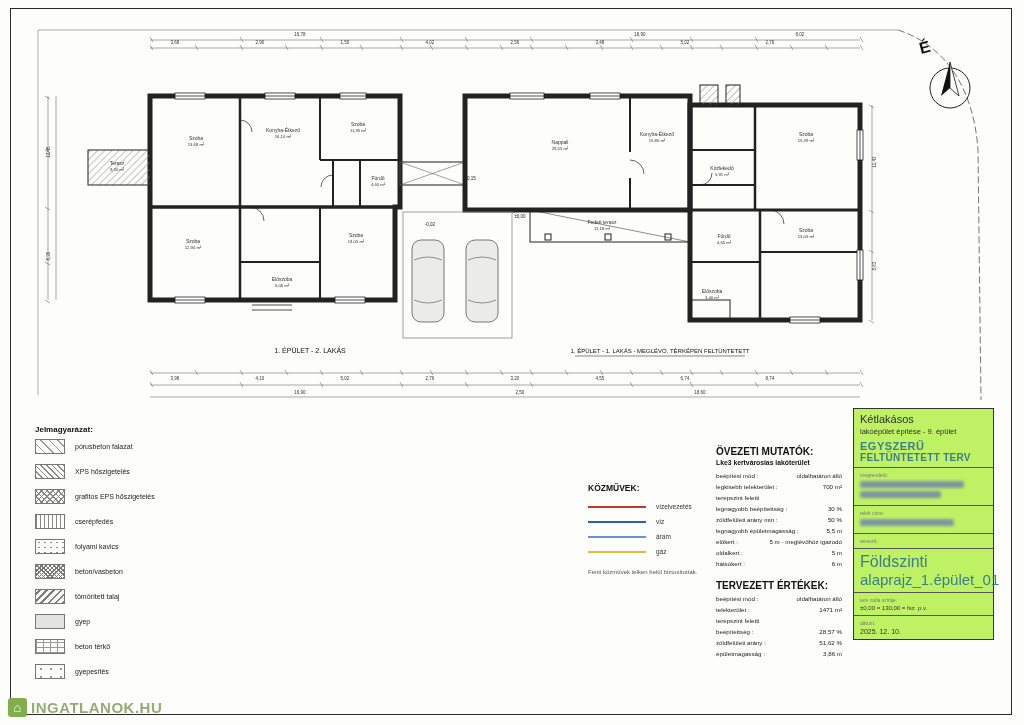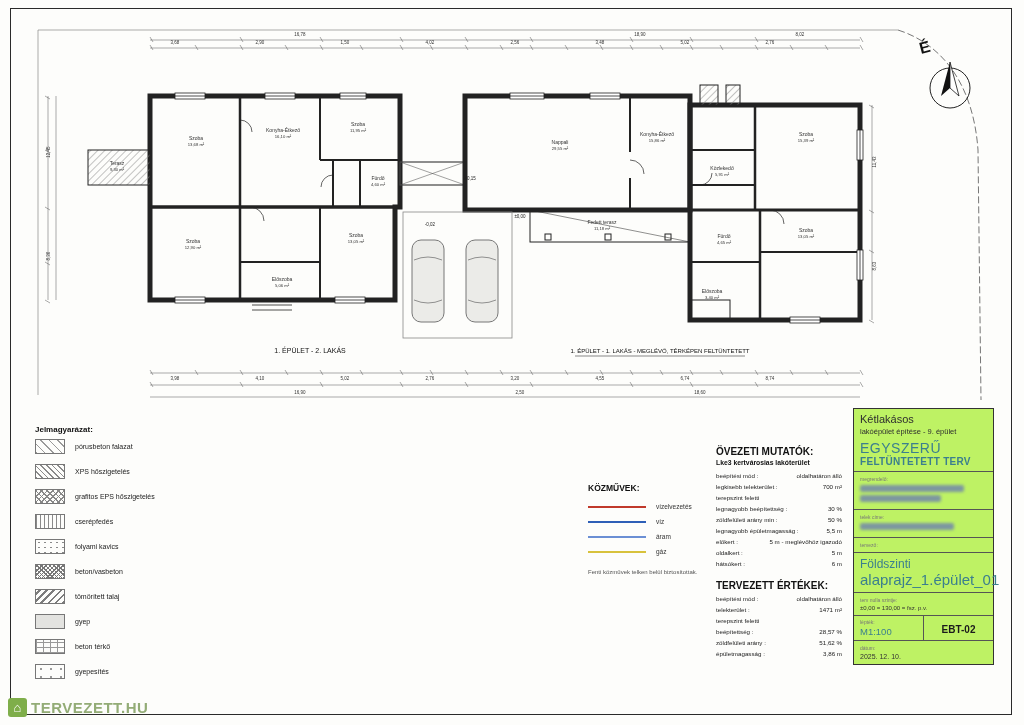--- a/index.html
+++ b/index.html
@@ -41,25 +41,25 @@
   .kv-title{font-weight:bold;font-size:10px;color:#111;margin-bottom:2px;}
   .kv-sub{font-weight:bold;font-size:6.8px;color:#111;margin-bottom:4px;}
   .kv-row{display:flex;justify-content:space-between;font-size:6.2px;line-height:11px;color:#222;white-space:nowrap;}
   .kv-val{text-align:right;}
 
   
   .titleblock{left:845px;top:408px;width:141px;border:1.2px solid #333;background:#bef264;box-sizing:border-box;margin-left:8px;}
   .tb-section{border-bottom:1px solid #555;padding:4px 6px;box-sizing:border-box;}
   .tb-proj1{font-size:11px;color:#2e2e2e;}
   .tb-proj2{font-size:7.5px;color:#2e2e2e;margin-top:2px;}
-  .tb-type1{font-size:14px;font-weight:normal;color:#3b7f8e;margin-top:4px;letter-spacing:0.5px;}
+  .tb-type1{font-size:11px;font-weight:bold;color:#3b7f8e;margin-top:4px;letter-spacing:0.5px;}
   .tb-type2{font-size:10px;font-weight:bold;color:#3b7f8e;letter-spacing:0.3px;}
   .tb-label{font-size:5px;color:#777;}
   .redact{height:7px;background:#7d97a0;filter:blur(1.5px);border-radius:2px;margin:3px 0;}
-  .tb-drawtitle1{font-size:12px;color:#3b7f8e;}
+  .tb-drawtitle1{font-size:16px;color:#3b7f8e;}
   .tb-drawtitle2{font-size:15px;color:#3b7f8e;}
   .tb-small-val{font-size:6px;color:#333;margin-top:2px;}
   .tb-split{display:flex;}
   .tb-cell{flex:1;padding:3px 6px;box-sizing:border-box;}
   .tb-cell+.tb-cell{border-left:1px solid #555;}
   .tb-scale{font-size:9.5px;color:#3b7f8e;margin-top:1px;}
   .tb-sheet{font-size:10px;font-weight:bold;color:#1c1c1c;text-align:center;margin-top:5px;}
   .tb-date{font-size:7px;color:#333;margin-top:2px;}
   .tb-last{border-bottom:none;}
 
@@ -432,32 +432,23 @@
       <div class="tb-label">tervező:</div>
     </div>
     <div class="tb-section">
       <div class="tb-drawtitle1">Földszinti</div>
       <div class="tb-drawtitle2">alaprajz_1.épület_01</div>
     </div>
     <div class="tb-section">
       <div class="tb-label">terv nulla szintje:</div>
       <div class="tb-small-val">±0,00 = 130,00 = fsz. p.v.</div>
     </div>
-    <div class="tb-section tb-split" style="padding:0">
-      <div class="tb-cell">
-        <div class="tb-label">lépték:</div>
-        <div class="tb-scale">M1:100</div>
-      </div>
-      <div class="tb-cell">
-        <div class="tb-sheet">EBT-02</div>
-      </div>
-    </div>
     <div class="tb-section tb-last">
       <div class="tb-label">dátum:</div>
       <div class="tb-date">2025. 12. 10.</div>
     </div>
   </div>
 
   <div class="abs watermark">
     <div class="wm-box">⌂</div>
-    <div class="wm-text">TERVEZETT.HU</div>
+    <div class="wm-text">INGATLANOK.HU</div>
   </div>
 </div>
 
 </body></html>

